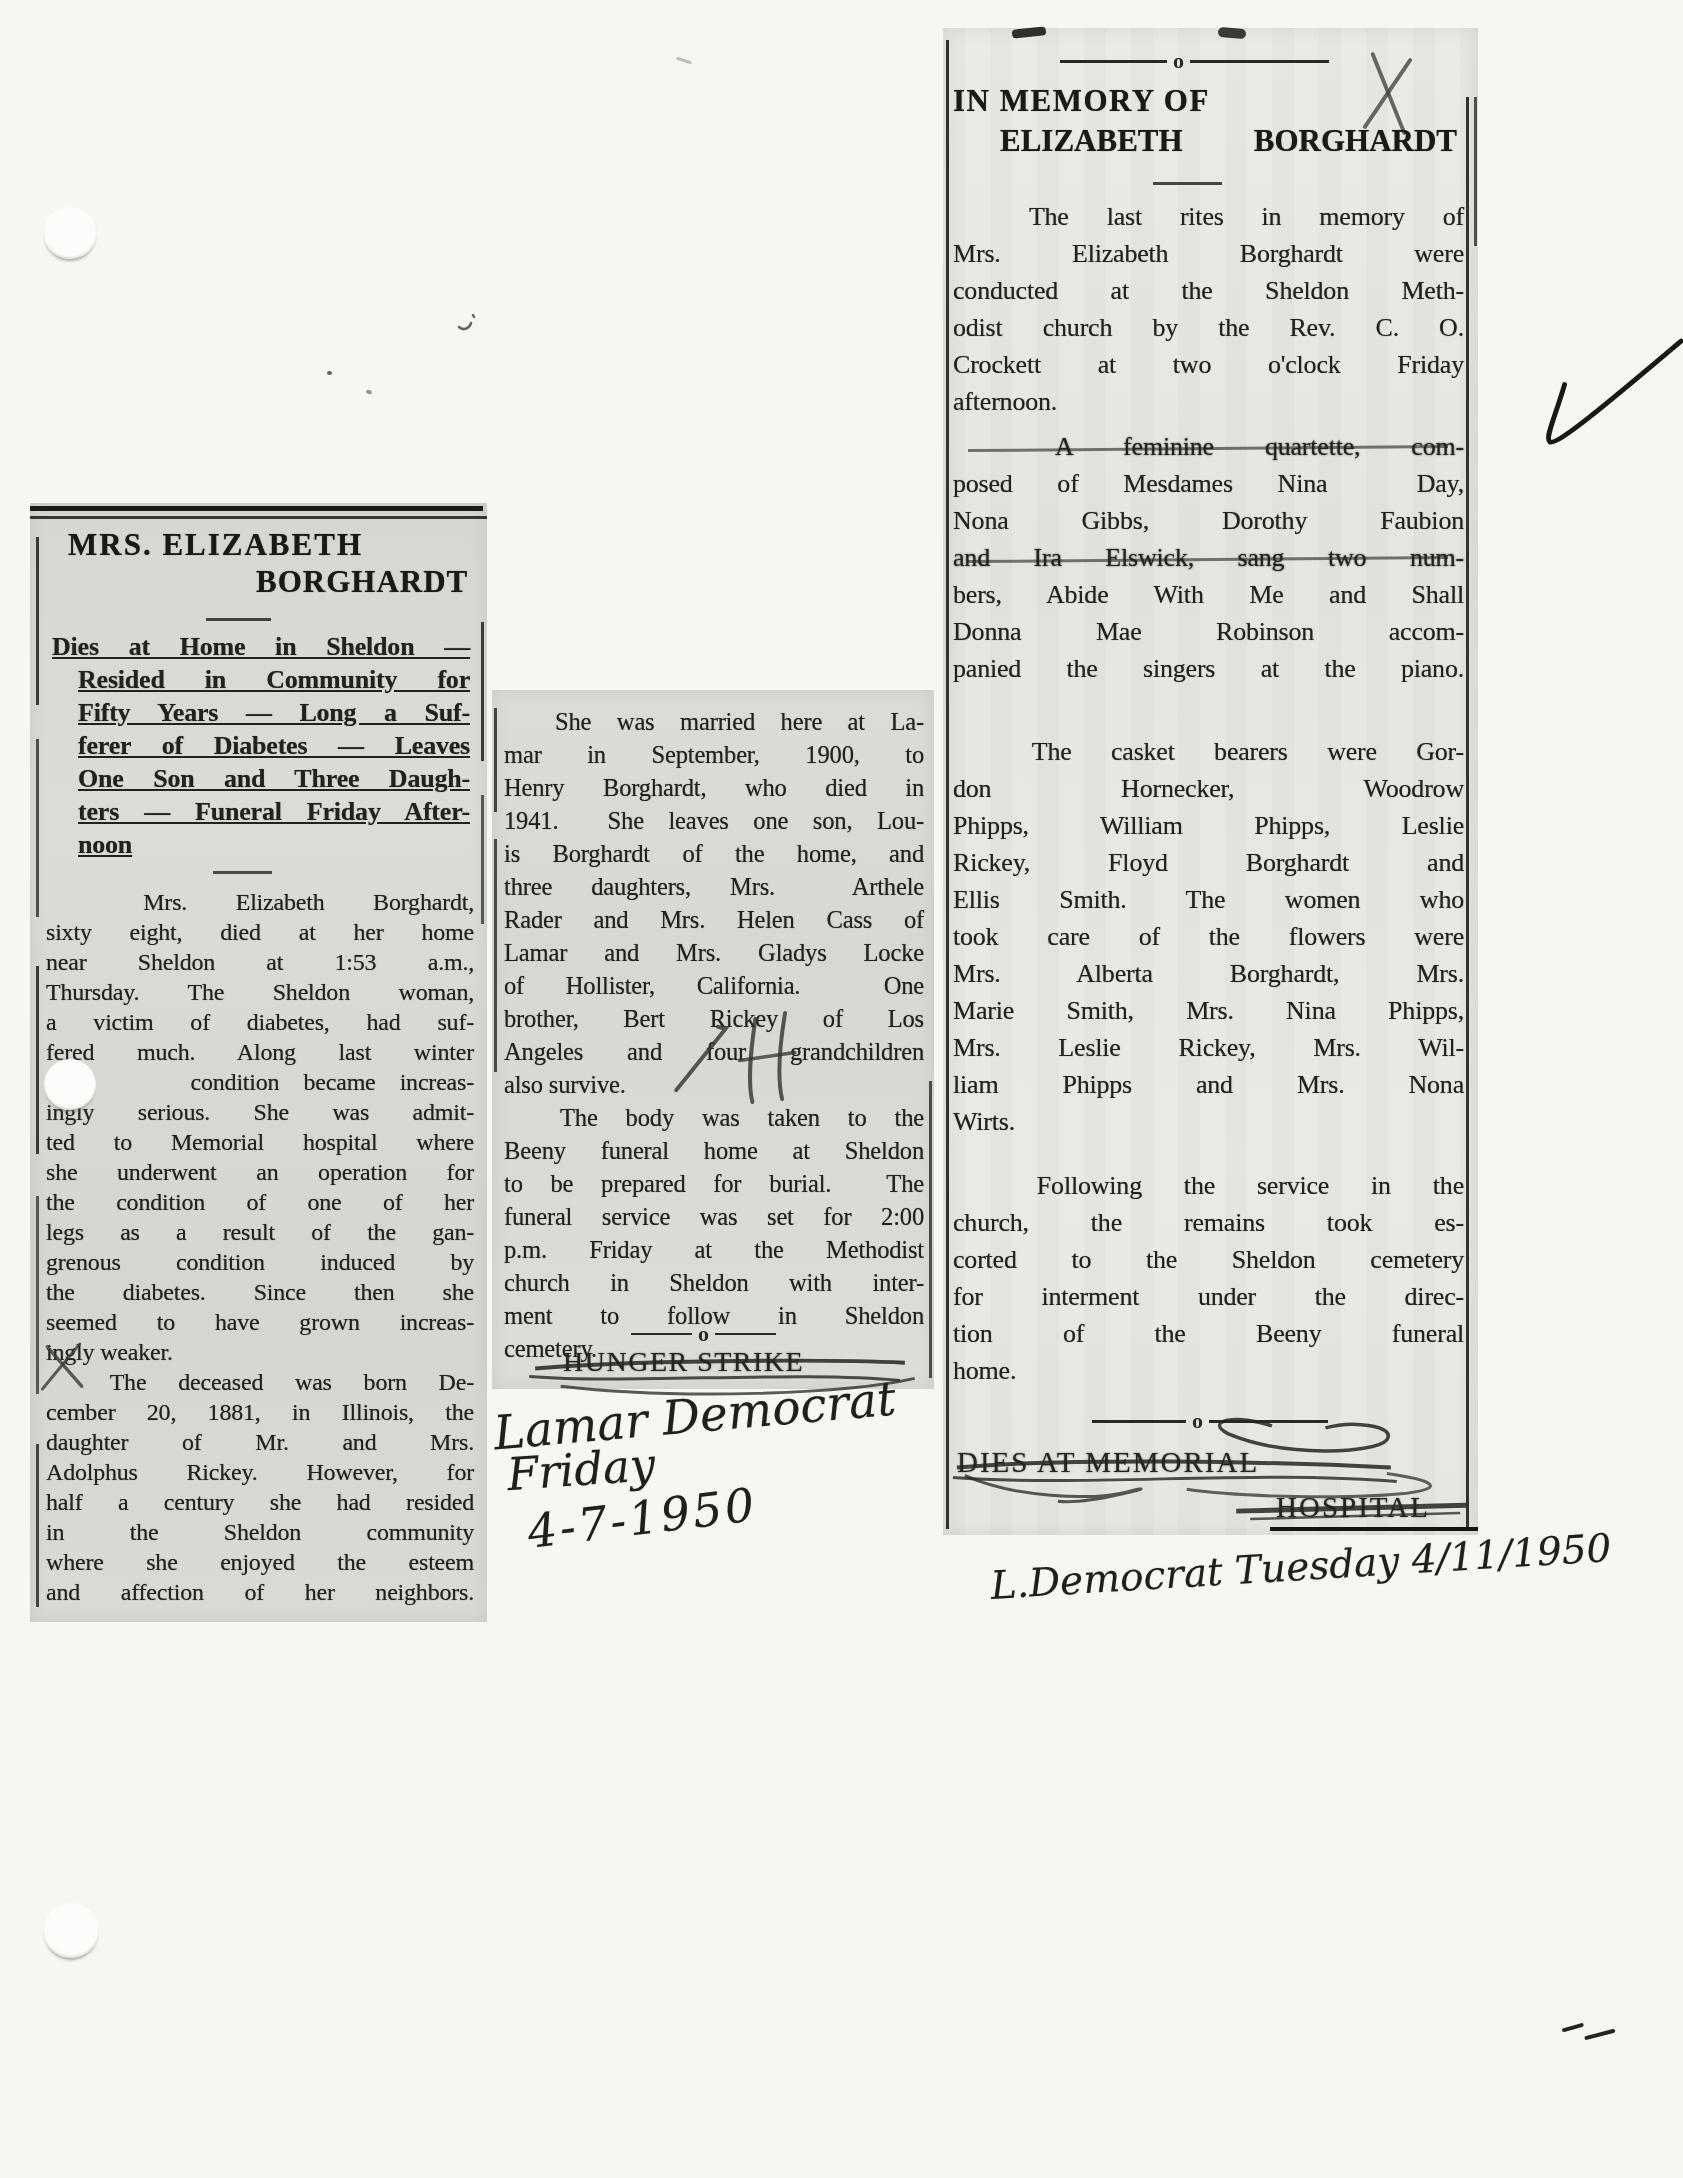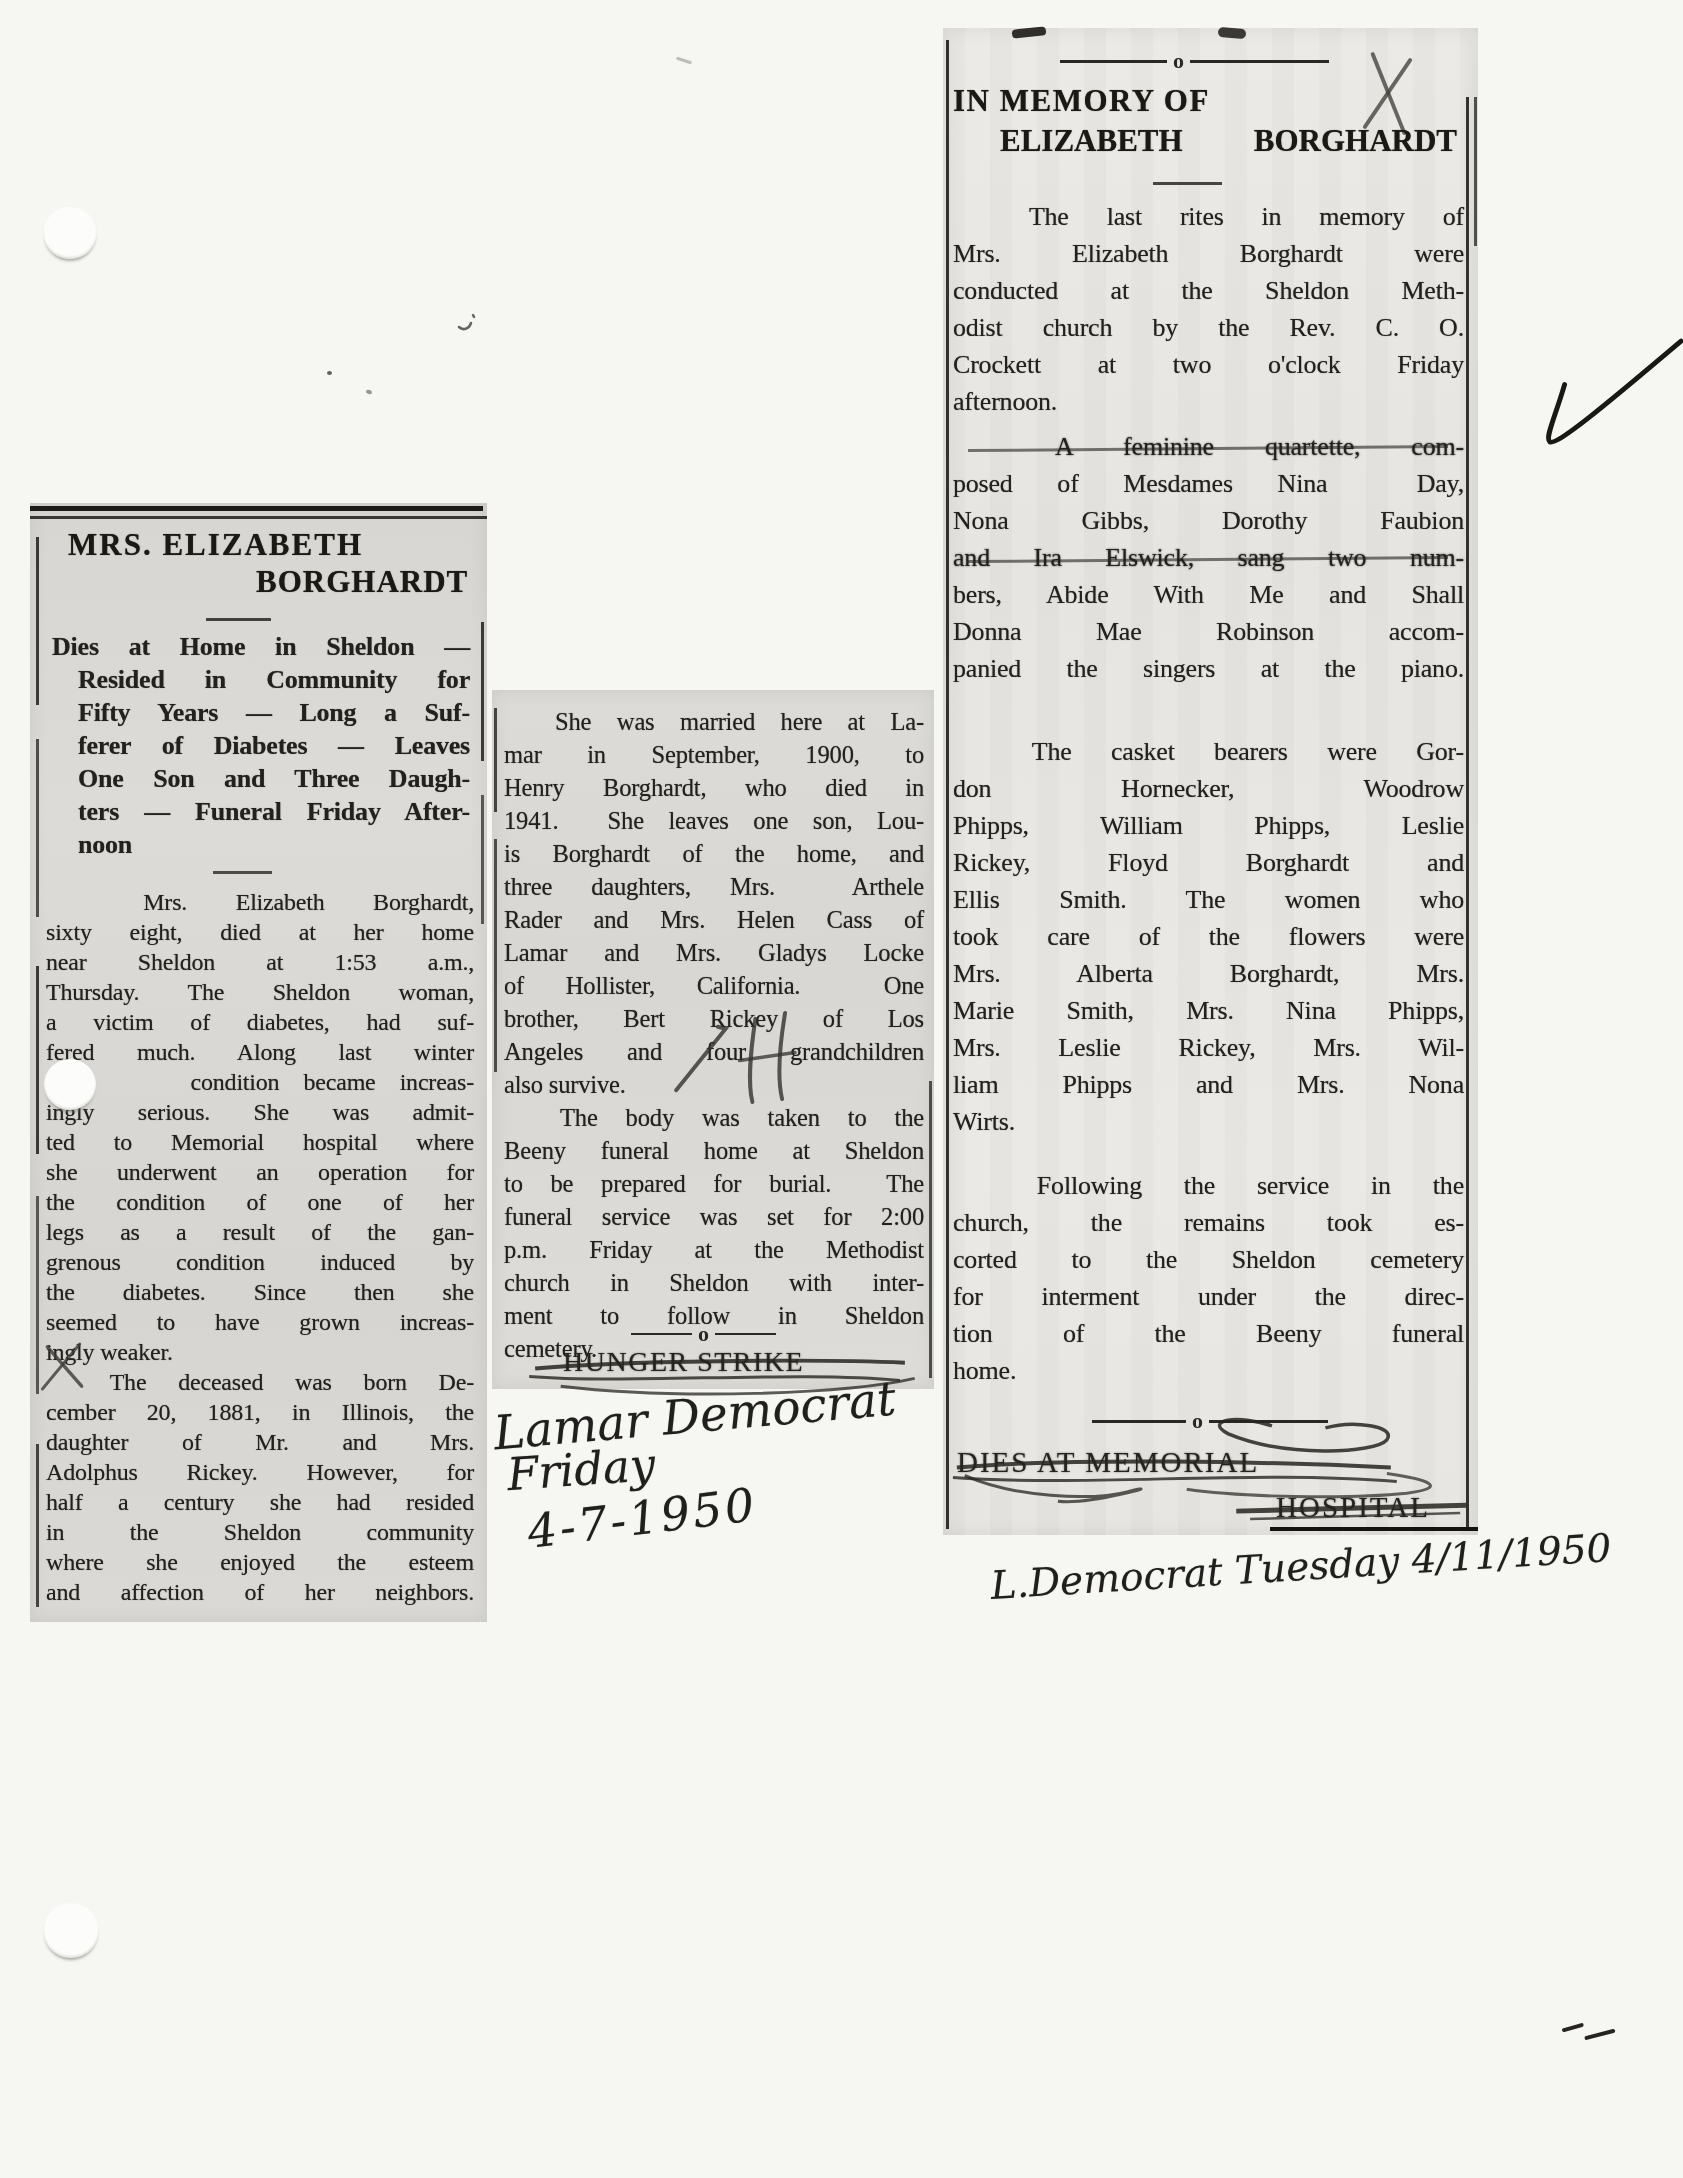--- a/index.html
+++ b/index.html
@@ -7,21 +7,21 @@
     width:1683px;height:2178px;position:relative;overflow:hidden;
     background:#f6f6f3;
     font-family:"Liberation Serif","DejaVu Serif",serif;
   }
   .clip{position:absolute;box-shadow:inset 0 0 18px rgba(60,60,50,.10);}
   .clip, .clip *{color:#23211d;}
   
   #clip-left{left:30px;top:503px;width:457px;height:1119px;
     background:linear-gradient(180deg,#d7d6d2,#dcdbd7 28%,#d6d5d1 70%,#dad9d5);}
   #clip-left .body-col{--lh:30px;font-size:24px;}
-  #clip-left .sub-col{--lh:33px;font-size:26px;font-weight:bold;}
+  #clip-left .sub-col{--lh:33px;font-size:26px;font-weight:bold;text-decoration:underline;}
   
   #clip-mid{left:492px;top:690px;width:442px;height:699px;
     background:linear-gradient(180deg,#dcdbd7,#d8d7d3 40%,#dedcd8);}
   #clip-mid .body-col{--lh:33px;font-size:24.6px;}
   
   #clip-right{left:943px;top:28px;width:535px;height:1507px;
     background:
       repeating-linear-gradient(90deg,rgba(90,90,80,.035) 0 22px,rgba(0,0,0,0) 22px 47px),
       linear-gradient(180deg,#eceae6,#e7e5e1 35%,#ebe9e5 75%,#e8e6e2);}
   #clip-right .body-col{--lh:37px;font-size:26px;}

